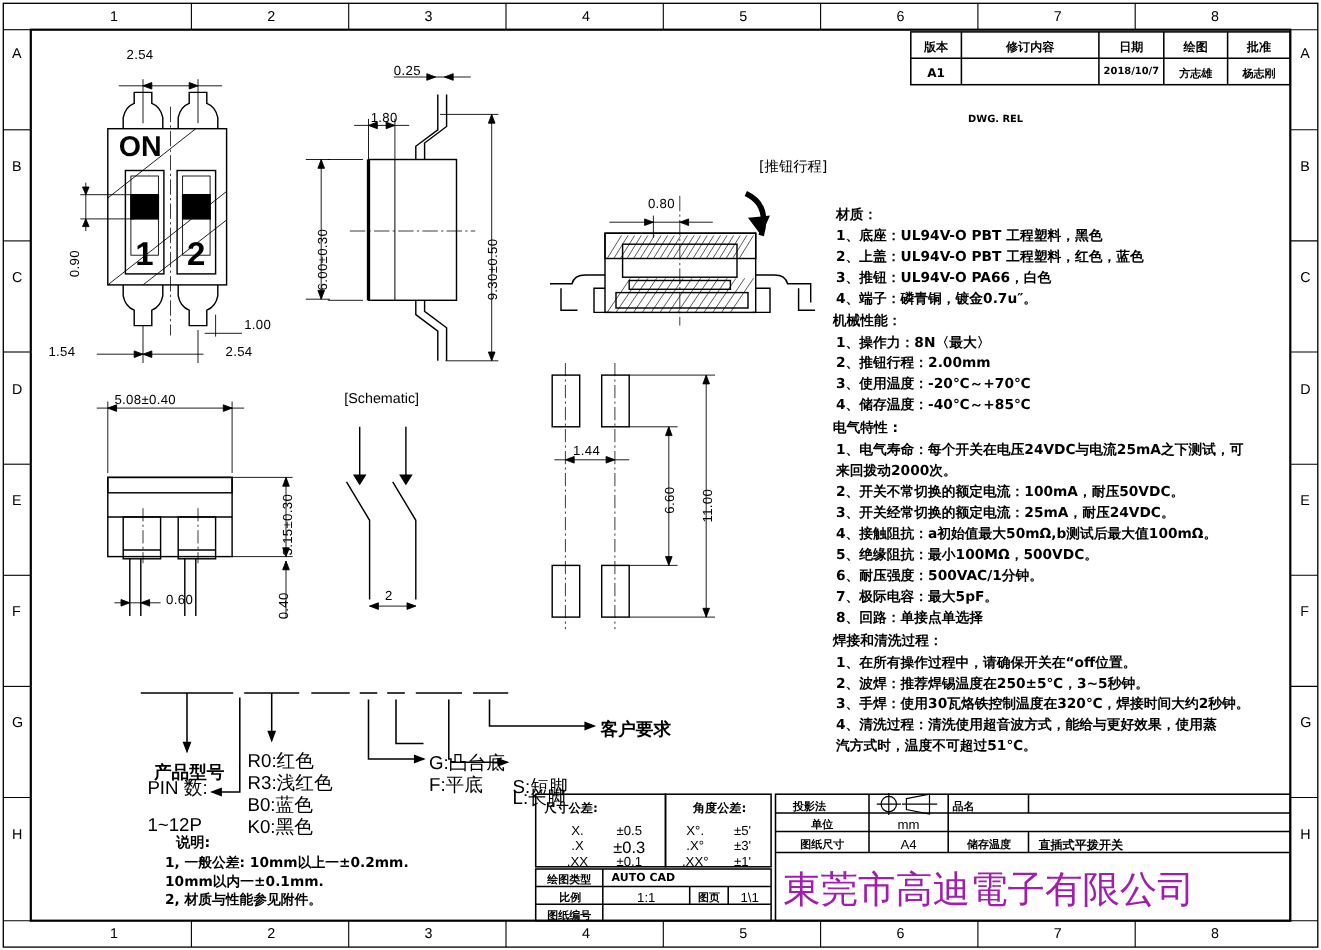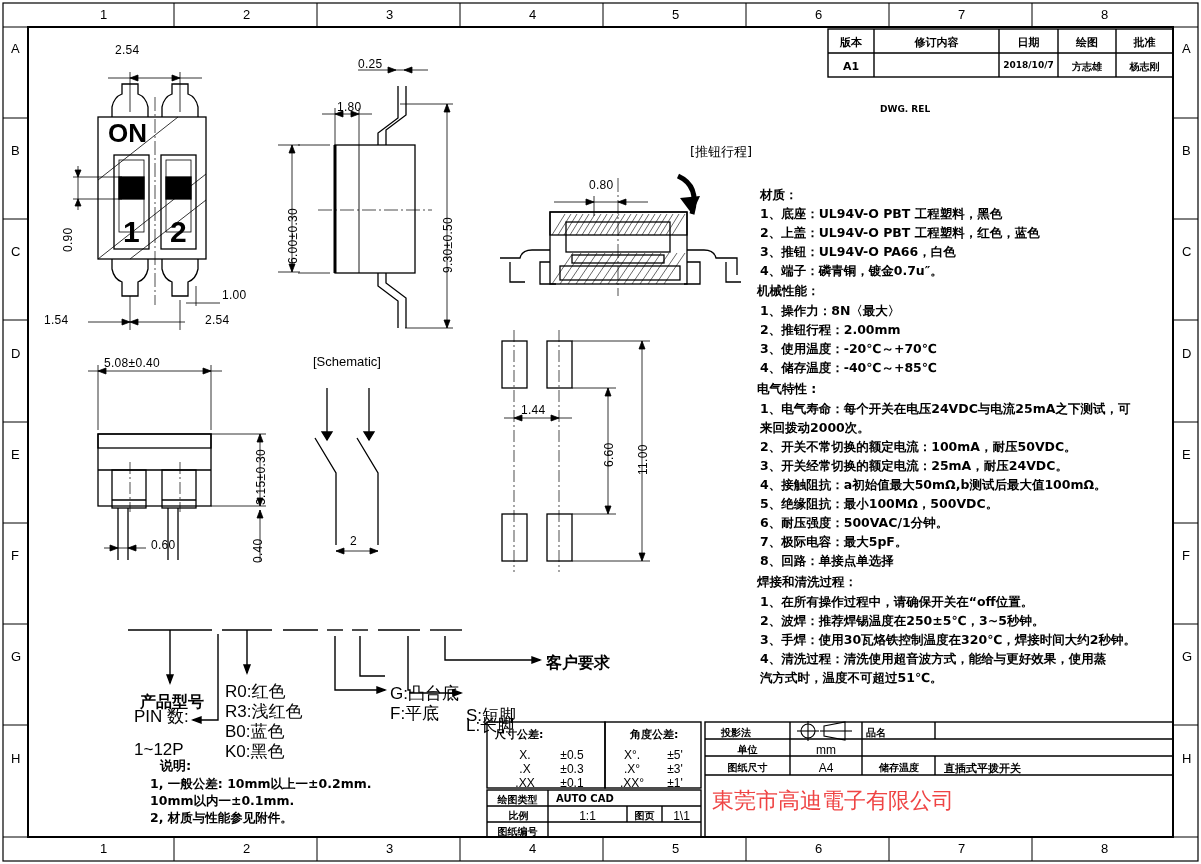--- a/index.html
+++ b/index.html
@@ -13,21 +13,21 @@
   .grid-lbl{font-family:"Liberation Sans", sans-serif;font-size:13px;color:#000;}
   svg{position:absolute;top:0;left:0;overflow:visible;}
   .spec{position:absolute;font-family:"DejaVu Sans", sans-serif;font-weight:bold;
         font-size:12.5px;color:#000;white-space:nowrap;line-height:1;}
   .tblcell{position:absolute;font-family:"DejaVu Sans", sans-serif;font-weight:bold;
         font-size:11px;text-align:center;color:#000;}
   .tblcell.nb{font-weight:normal;font-family:"Liberation Sans",sans-serif;}
   .pnlab{position:absolute;font-family:"Liberation Sans", sans-serif;font-size:17px;color:#000;white-space:nowrap;}
   .pnzn{position:absolute;font-family:"DejaVu Sans", sans-serif;font-size:16px;color:#000;white-space:nowrap;}
   .pnzn.b{font-weight:bold;}
-  .company{position:absolute;font-family:"DejaVu Serif", serif;font-size:22px;color:#ef4444;white-space:nowrap;}
+  .company{position:absolute;font-family:"DejaVu Serif", serif;font-size:34px;color:#a21caf;white-space:nowrap;}
 </style>
 </head>
 <body>
 
 <div id="sheet">
 
   <svg width="1201" height="864">
     <rect x="3" y="3" width="1195" height="858" fill="none" stroke="#000" stroke-width="1.2"></rect>
     <rect x="28" y="27" width="1145" height="810" fill="none" stroke="#000" stroke-width="2"></rect>
 
@@ -539,21 +539,21 @@
       <path d="M824,726 L845,722 L845,740 L824,736 Z"></path>
       <line x1="820" y1="731" x2="852" y2="731"></line>
     </g>
   </svg>
   <div>
     <div class="tblcell" style="left:495px;top:727px;text-align:left;font-size:11px;">尺寸公差:</div>
     <div class="tblcell nb" style="left:508px;top:748px;width:34px;font-size:12px;">X.</div>
     <div class="tblcell nb" style="left:508px;top:762px;width:34px;font-size:12px;">.X</div>
     <div class="tblcell nb" style="left:508px;top:776px;width:34px;font-size:12px;">.XX</div>
     <div class="tblcell nb" style="left:552px;top:748px;width:40px;font-size:12px;">±0.5</div>
-    <div class="tblcell nb" style="left:552px;top:762px;width:40px;font-size:12px;">±0.3</div>
+    <div class="tblcell nb" style="left:552px;top:762px;width:40px;font-size:15px;">±0.3</div>
     <div class="tblcell nb" style="left:552px;top:776px;width:40px;font-size:12px;">±0.1</div>
 
     <div class="tblcell" style="left:630px;top:727px;text-align:left;font-size:11px;">角度公差:</div>
     <div class="tblcell nb" style="left:615px;top:748px;width:34px;font-size:12px;">X°.</div>
     <div class="tblcell nb" style="left:615px;top:762px;width:34px;font-size:12px;">.X°</div>
     <div class="tblcell nb" style="left:615px;top:776px;width:34px;font-size:12px;">.XX°</div>
     <div class="tblcell nb" style="left:657px;top:748px;width:36px;font-size:12px;">±5'</div>
     <div class="tblcell nb" style="left:657px;top:762px;width:36px;font-size:12px;">±3'</div>
     <div class="tblcell nb" style="left:657px;top:776px;width:36px;font-size:12px;">±1'</div>
   </div>

